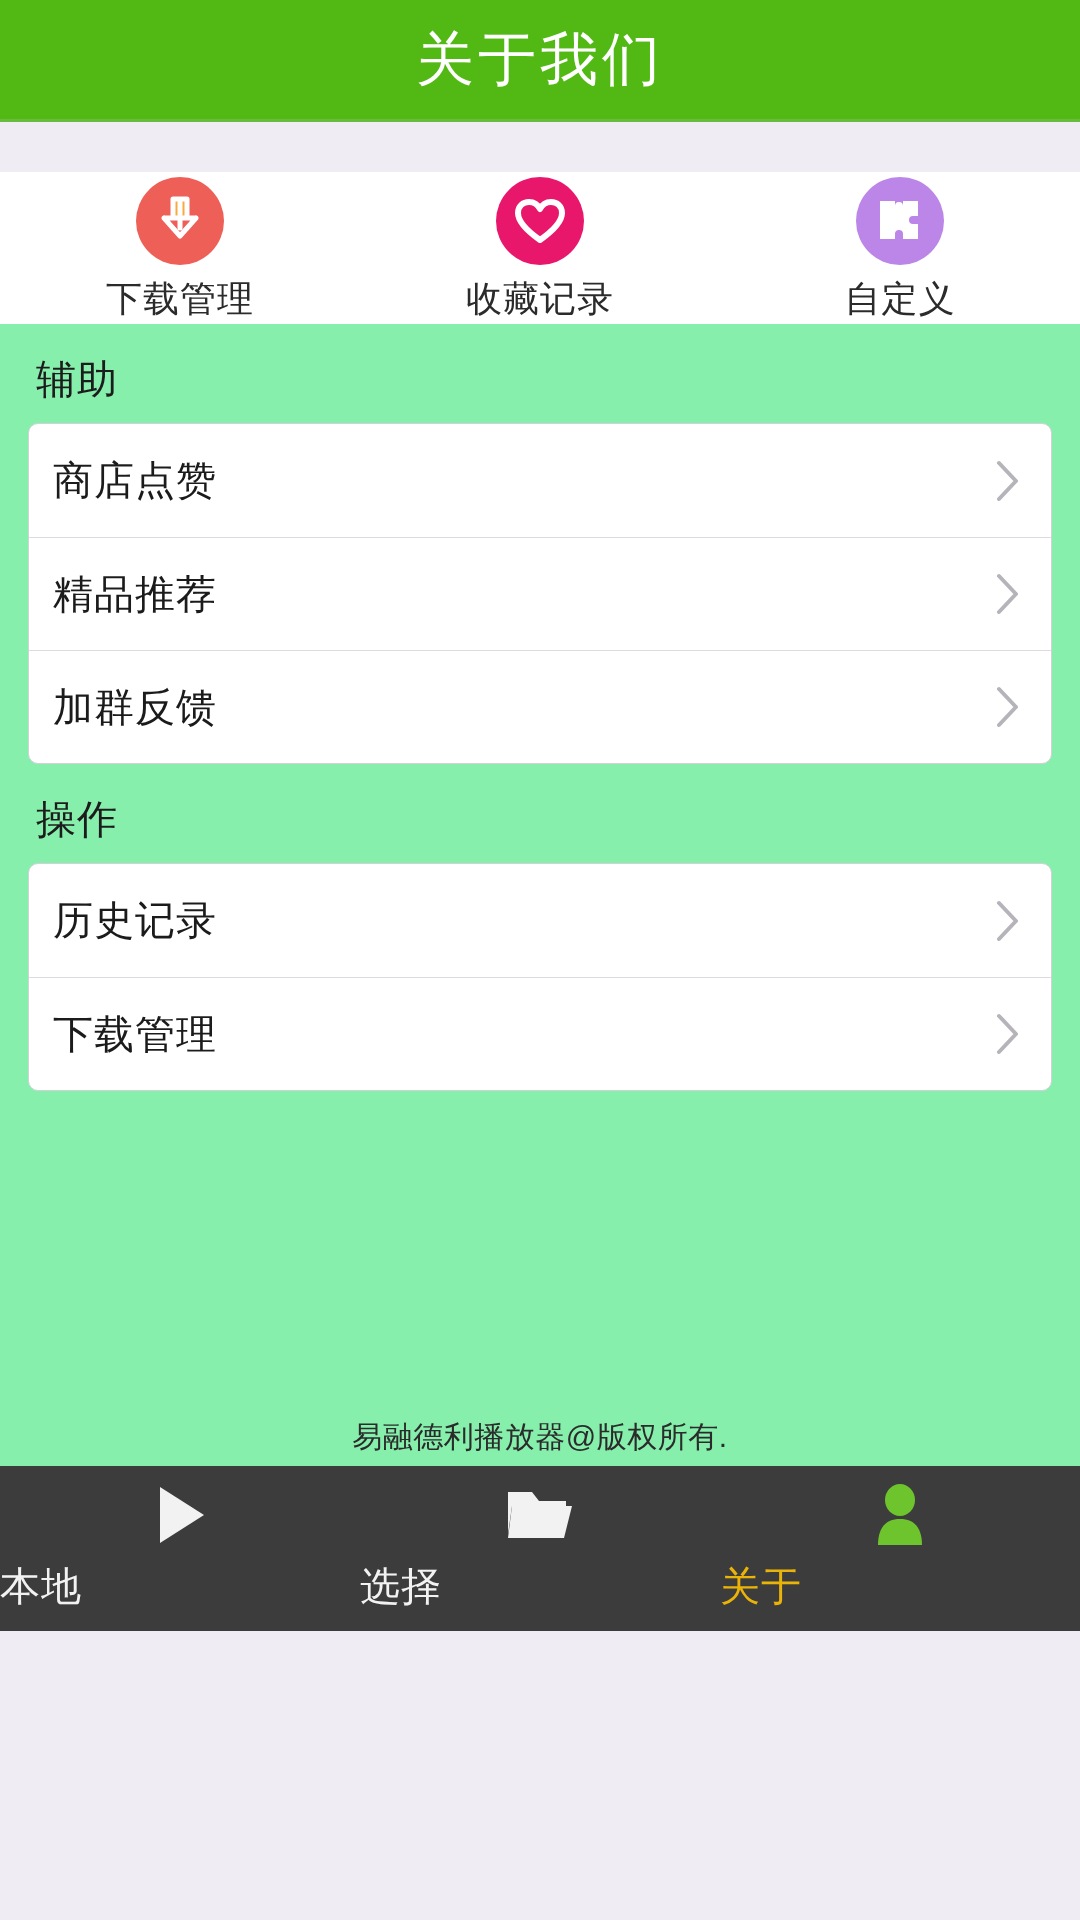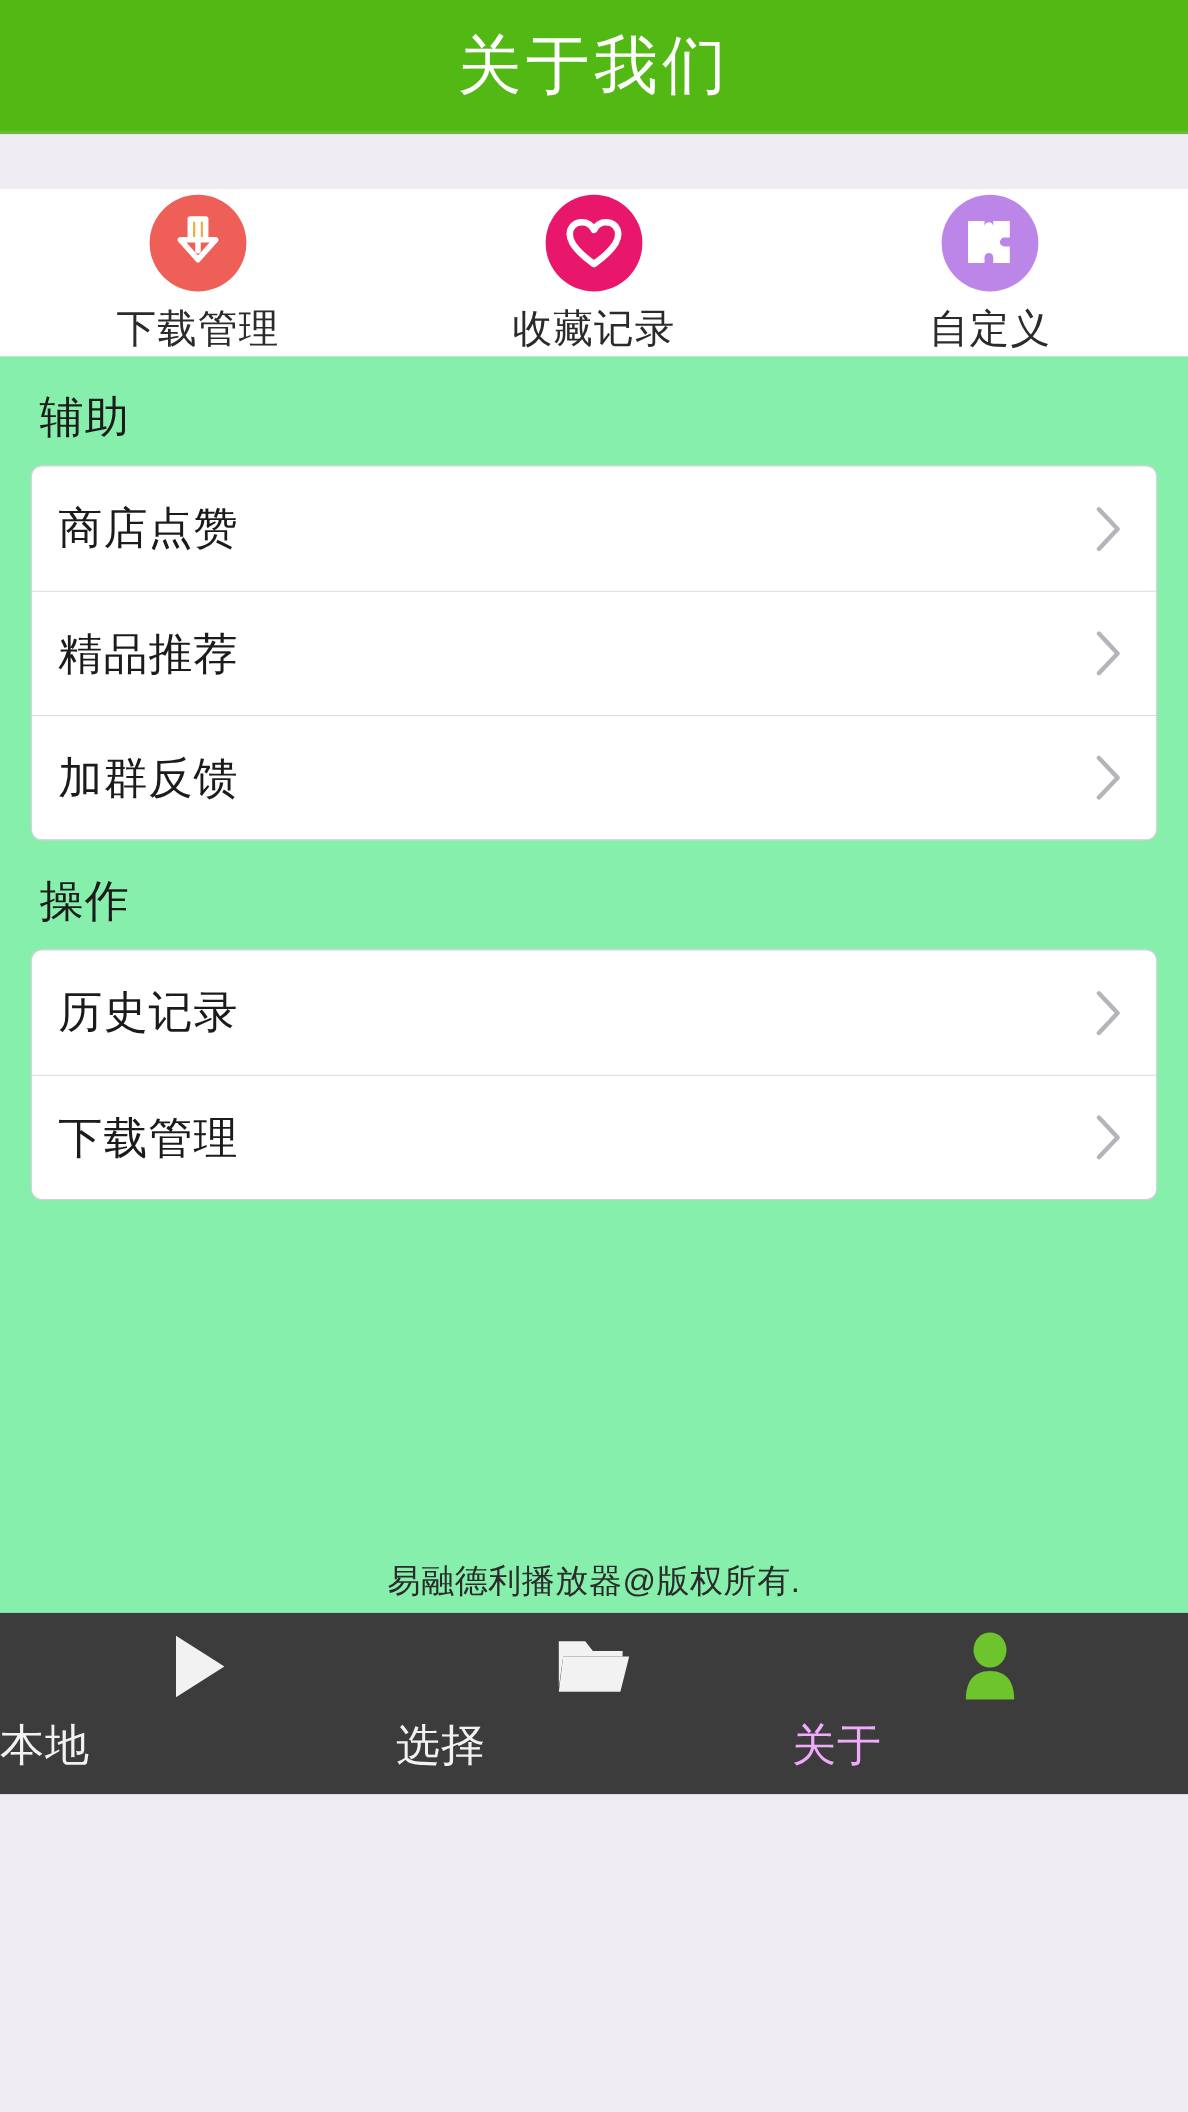--- a/index.html
+++ b/index.html
@@ -79,21 +79,21 @@
     height:165px; flex:0 0 165px;
     background:#3c3c3c;
     display:flex; align-items:center;
   }
   .nav-item {
     flex:1 1 0; display:flex; flex-direction:column;
     justify-content:center; gap:12px;
   }
   .nav-icon { height:64px; display:flex; align-items:center; justify-content:center; }
   .nav-label { font-size:40px; color:#f2f2f2; letter-spacing:1px; }
-  .nav-item.active .nav-label { color:#f0abfc;font-family:Liberation Serif, serif; }
+  .nav-item.active .nav-label { color:#eab308;font-family:Liberation Serif, serif; }
 </style>
 </head>
 <body>
 
 <div id="app">
 
   <div class="header">
     <div class="header-title">关于我们</div>
   </div>
 

